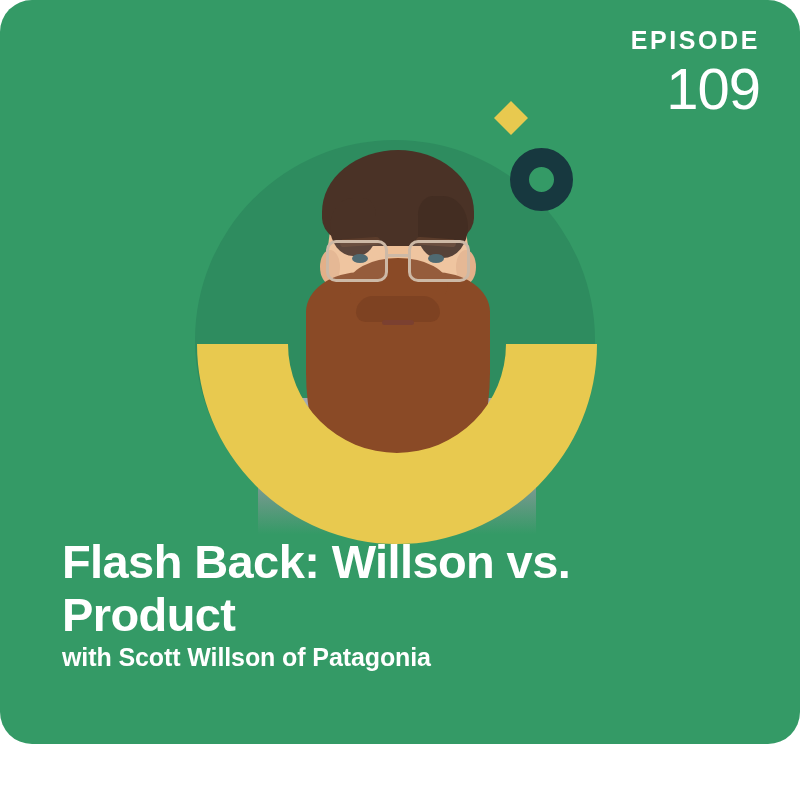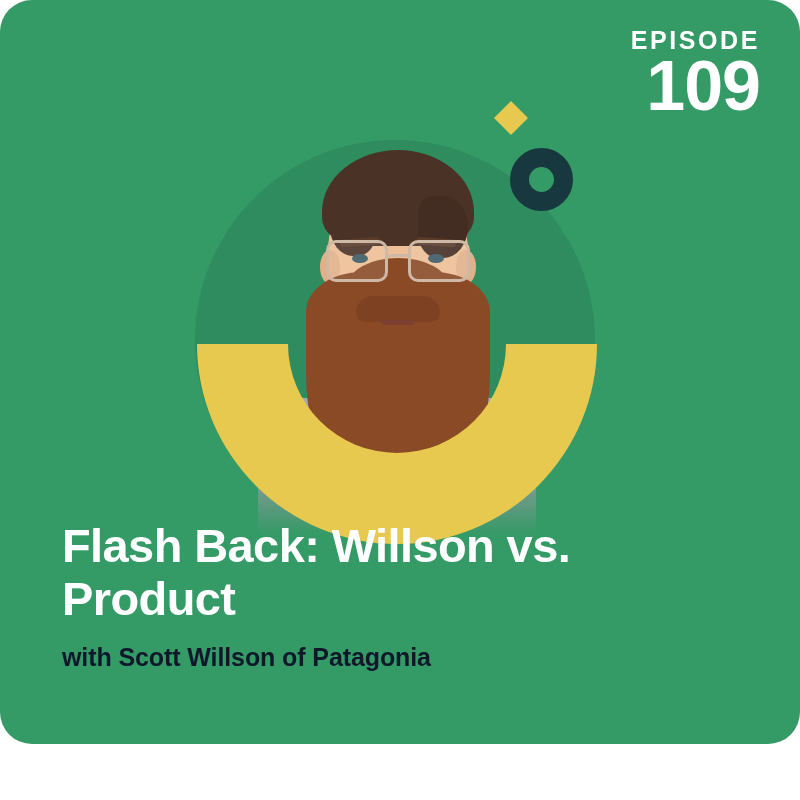--- a/index.html
+++ b/index.html
@@ -253,48 +253,48 @@
     text-align: right;
     color: #ffffff;
   }
   .episode-label {
     font-size: 25px;
     font-weight: bold;
     letter-spacing: 2.6px;
     line-height: 1;
   }
   .episode-number {
-    font-size: 70px;
-    font-weight: bold;
+    font-size: 58px;
+    font-weight: normal;
     line-height: 0.96;
     letter-spacing: -1px;
+    margin-top: 8px;
   }
 
   
 
   .text-block {
     position: absolute;
     left: 62px;
     bottom: 72px;
     width: 660px;
   }
   .ep-title {
     color: #ffffff;
     font-size: 47px;
     font-weight: bold;
     line-height: 1.14;
     letter-spacing: -0.6px;
     max-width: 600px;
   }
   .ep-subtitle {
-    color: #0f172a;
+    color: #ffffff;
     font-size: 25px;
     font-weight: bold;
     line-height: 1.2;
-    margin-top: 16px;
     letter-spacing: -0.1px;
   }
 </style>
 </head>
 <body>
 
 <div class="cover">
 
   <div class="circle-backdrop"></div>
 

